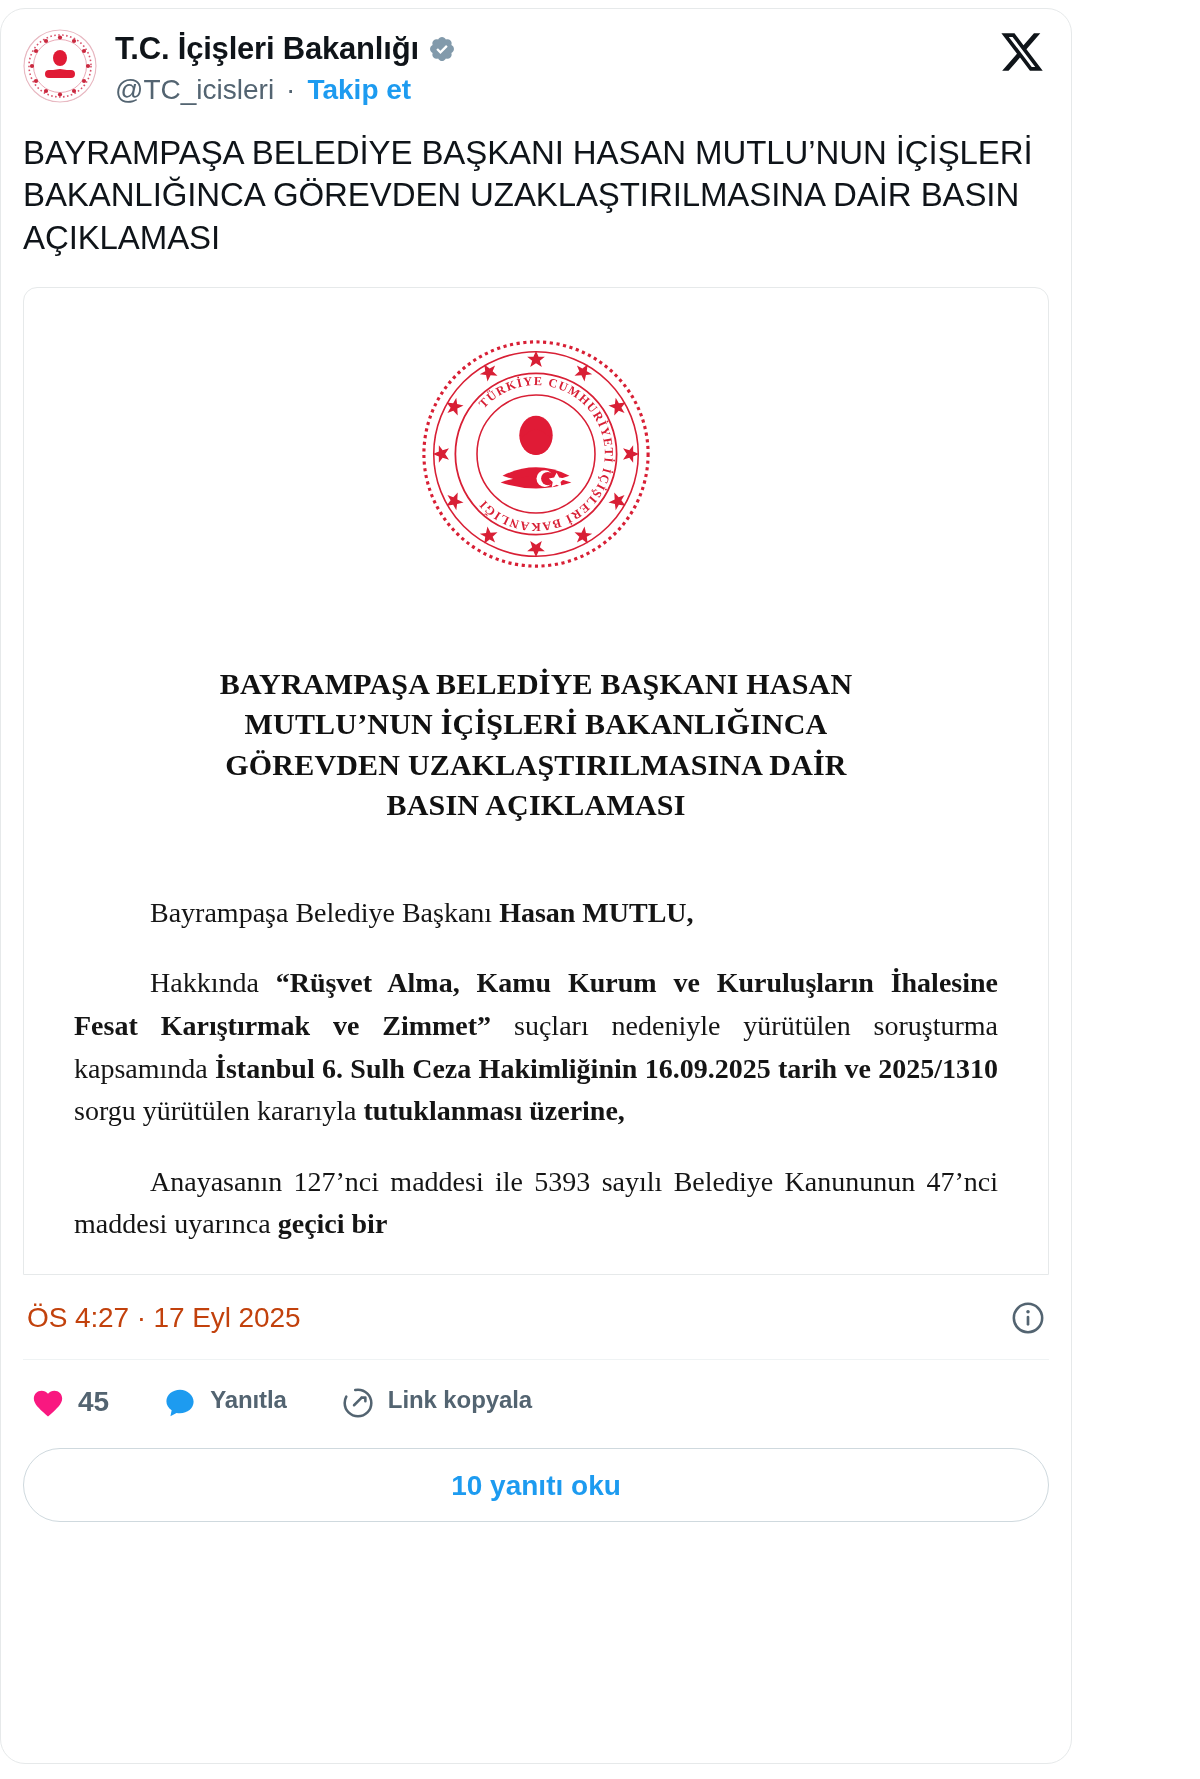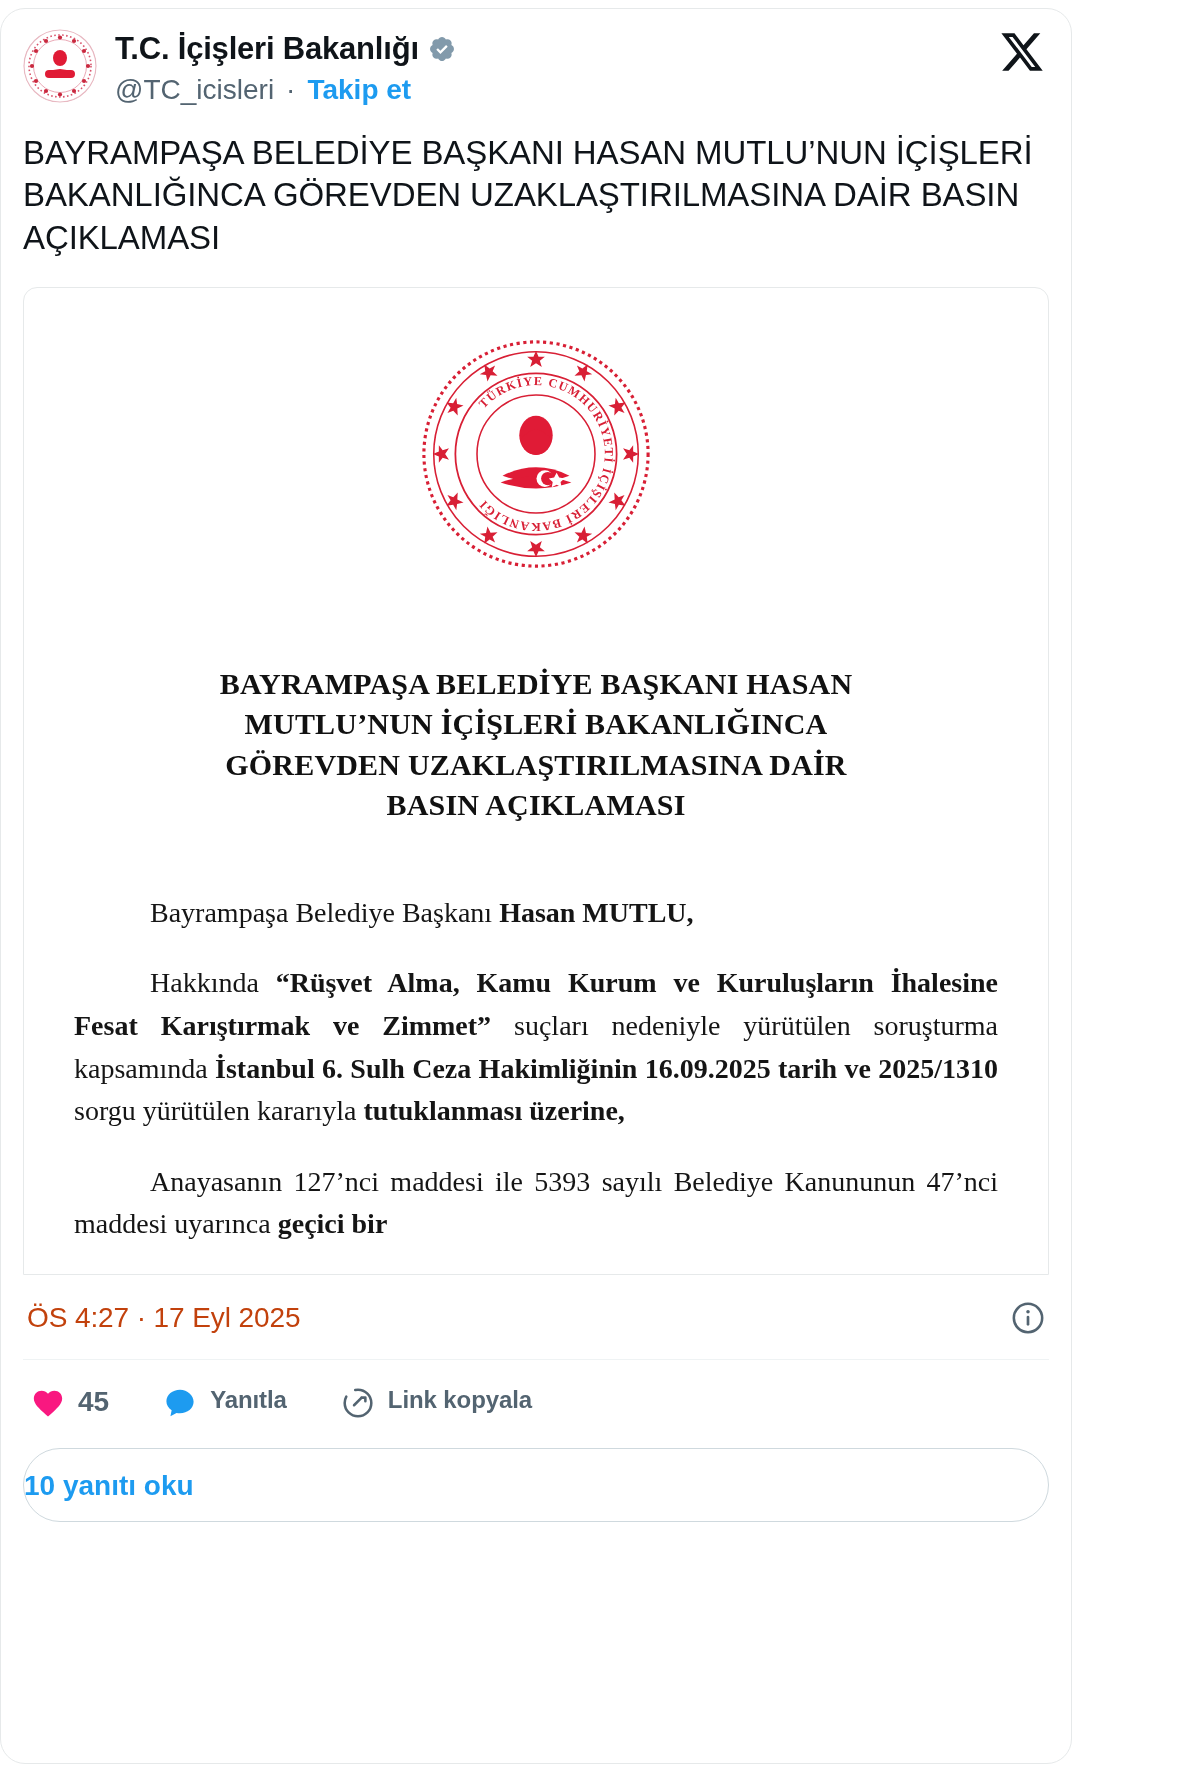--- a/index.html
+++ b/index.html
@@ -208,21 +208,21 @@
     font-size: 28px;
     font-weight: bold;
     color: #536471;
   }
   .icon-22 { width: 34px; height: 34px; flex: 0 0 34px; display:block; }
   .replies-btn {
     display: block;
     margin: 4px 22px 26px 22px;
     height: 74px;
     line-height: 74px;
-    text-align: left;
+    text-align: center;
     border: 1px solid #cfd9de;
     border-radius: 38px;
     color: #1d9bf0;
     font-size: 28px;
     font-weight: bold;
     cursor: pointer;
     background: #ffffff;
     box-sizing: border-box;
   }
 </style>

